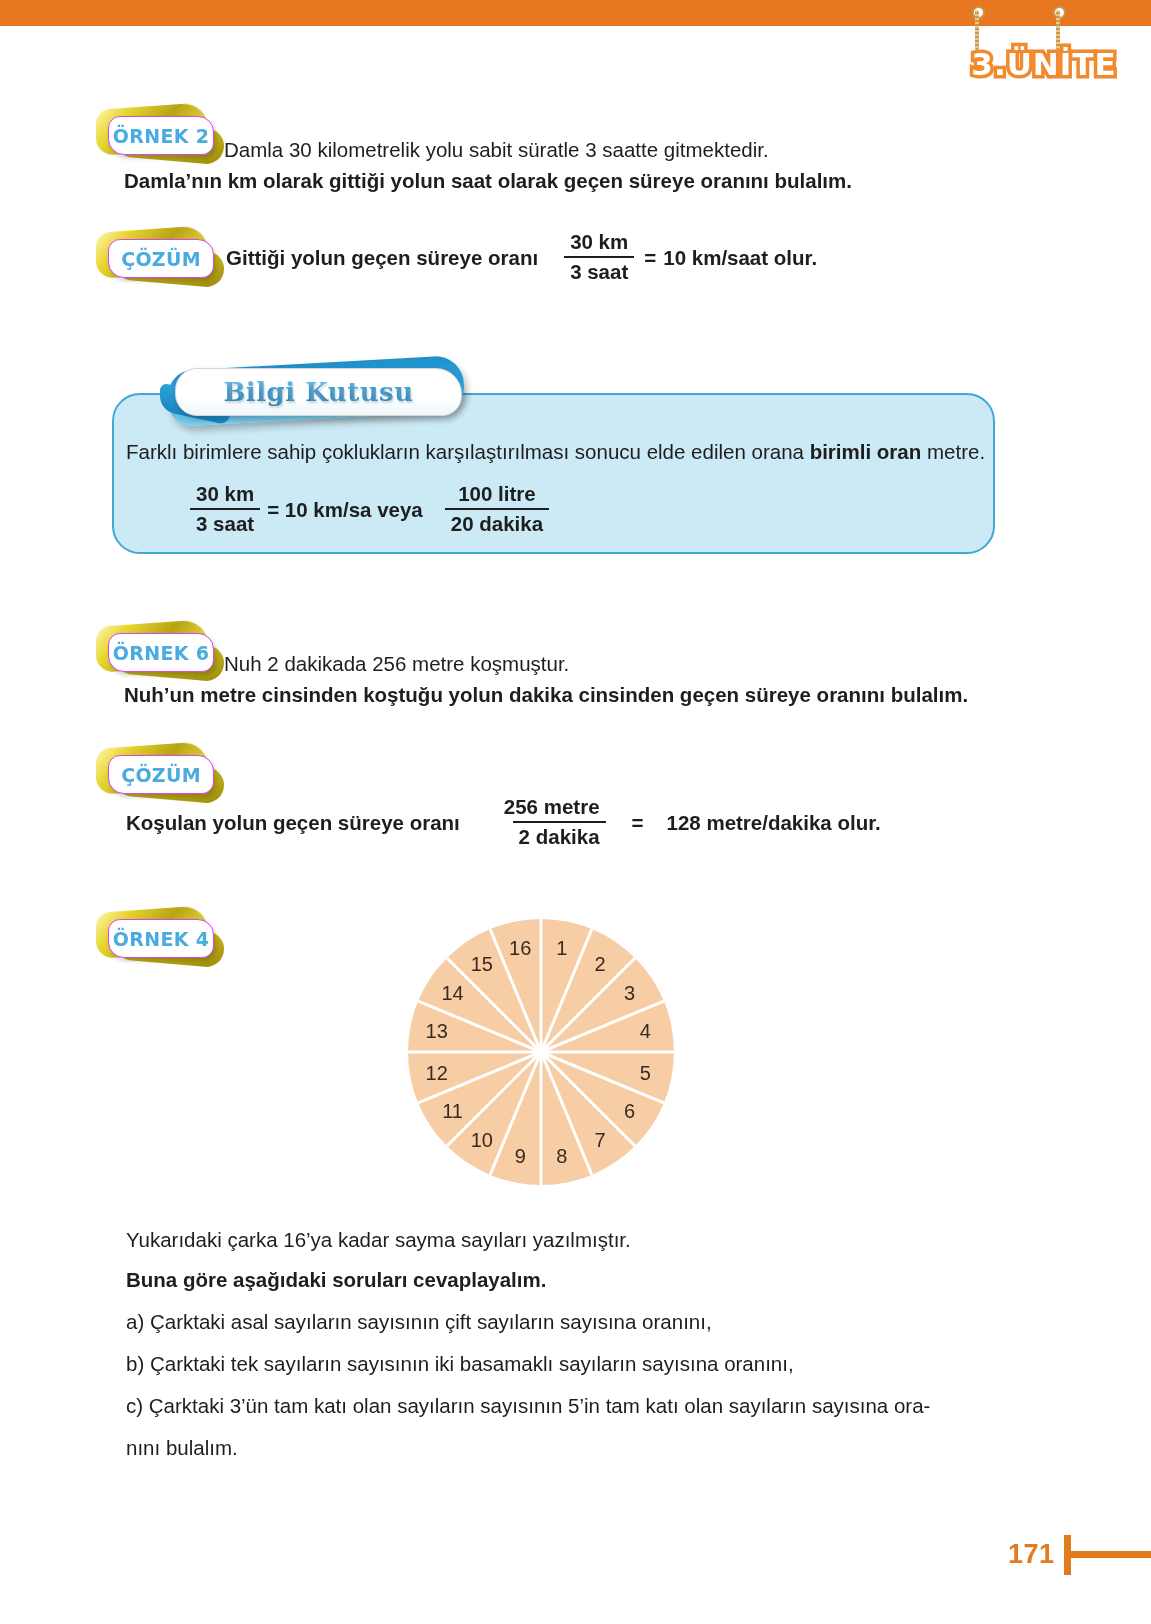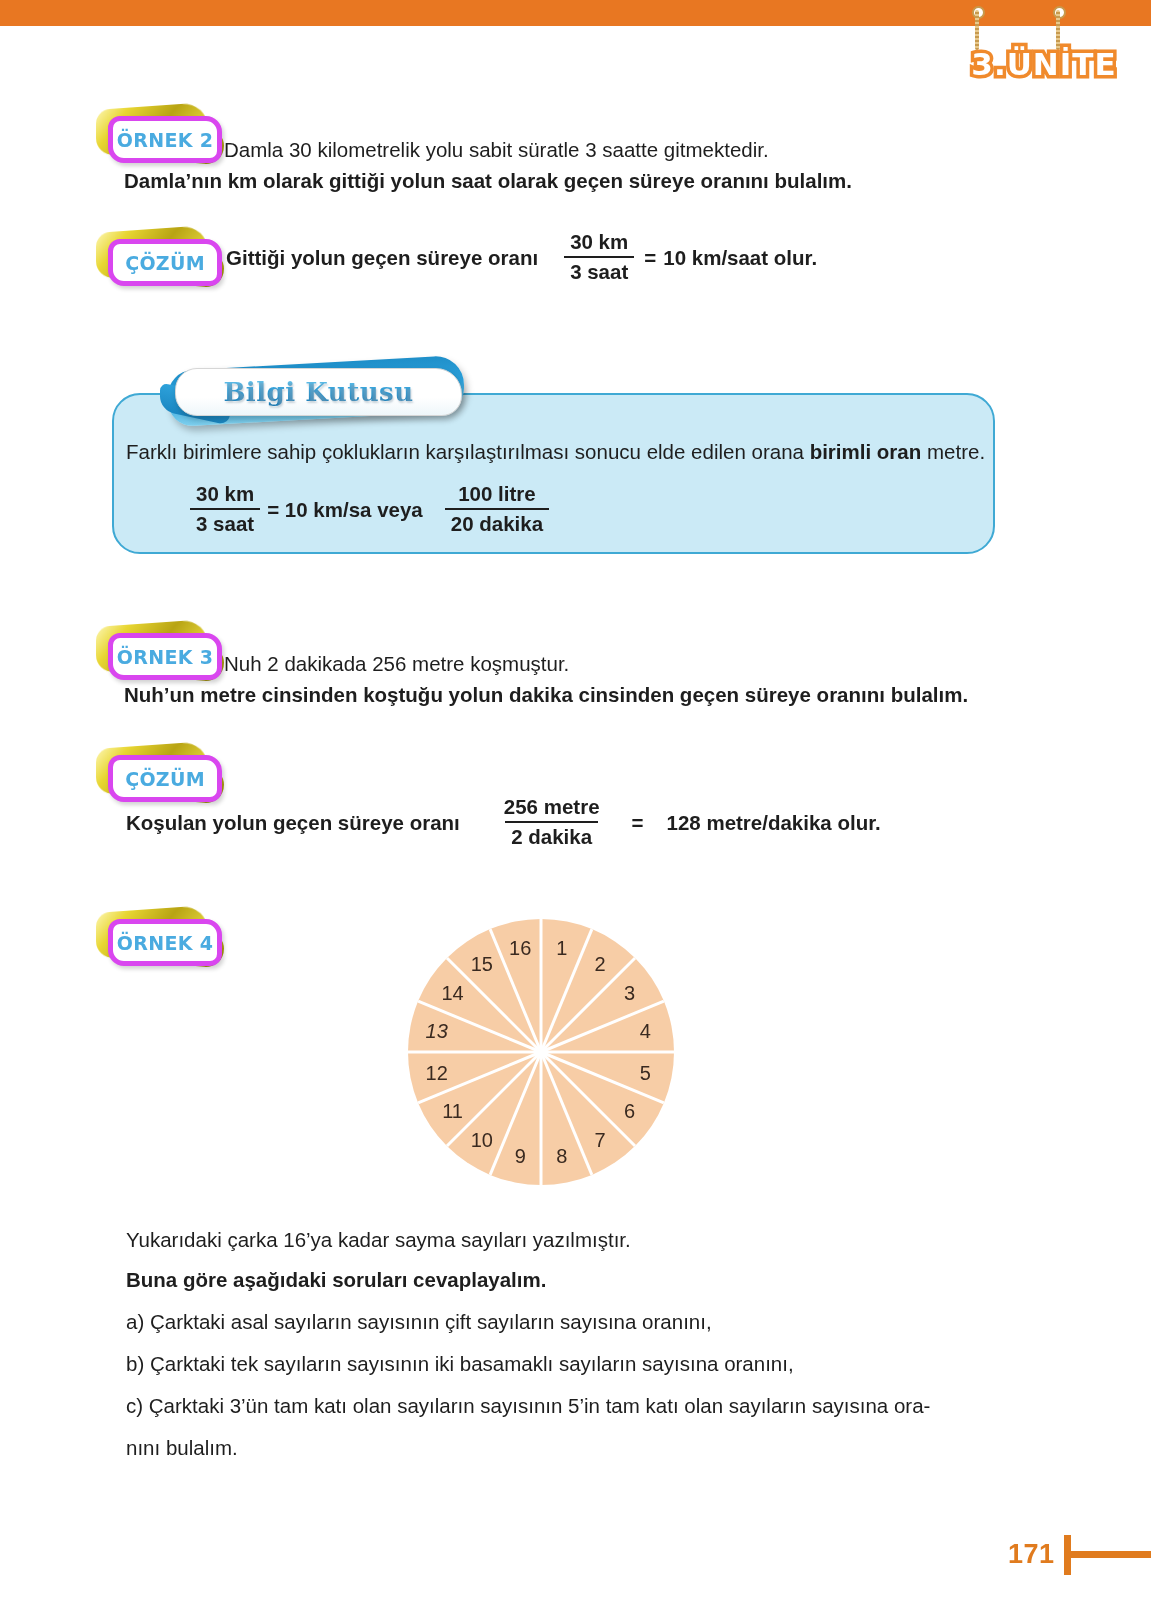--- a/index.html
+++ b/index.html
@@ -103,21 +103,21 @@
     border-radius: 10px 18px 22px 10px;
     transform: skewY(5deg);
   }
   .tag .plate {
     position: absolute;
     left: 4px;
     top: 3px;
     width: 104px;
     height: 37px;
     background: #ffffff;
-    border: 5px solid #d946ef;
+    border: 1px solid #d946ef;
     border-radius: 12px 16px 12px 16px;
     box-shadow: 2px 3px 4px rgba(0,0,0,0.18);
     display: flex;
     align-items: center;
     justify-content: center;
   }
   .tag .plate span {
     font-family: "DejaVu Sans", sans-serif;
     font-weight: bold;
     font-size: 19px;
@@ -344,36 +344,36 @@
   <span class="frac" style="margin-left:22px;">
     <span class="num">100 litre</span>
     <span class="den">20 dakika</span>
   </span>
 </div>
 
 <div class="tag" style="left:104px; top:630px;">
   <div class="ribbon"></div>
   <div class="ribbon2"></div>
   <div class="plate">
-    <span>ÖRNEK 3</span>
+    <span>ÖRNEK 6</span>
   </div>
 </div>
 <div class="para" style="left:224px; top:650px;">Nuh 2 dakikada 256 metre koşmuştur.</div>
 <div class="para b" style="left:124px; top:681px;">Nuh’un metre cinsinden koştuğu yolun dakika cinsinden geçen süreye oranını bulalım.</div>
 
 <div class="tag" style="left:104px; top:752px;">
   <div class="ribbon"></div>
   <div class="ribbon2"></div>
   <div class="plate">
     <span>ÇÖZÜM</span>
   </div>
 </div>
 <div class="eqrow" style="left:126px; top:793px; height:60px;gap:16px;">
   <span>Koşulan yolun geçen süreye oranı</span>
-  <span class="frac" style="margin-left:22px;">
+  <span class="frac" style="margin-left:22px;align-items:flex-end;">
     <span class="num">256 metre</span>
     <span class="den">2 dakika</span>
   </span>
   <span style="margin-left:6px;">=</span>
   <span style="margin-left:7px;">128 metre/dakika olur.</span>
 </div>
 
 <div class="tag" style="left:104px; top:916px;">
   <div class="ribbon"></div>
   <div class="ribbon2"></div>
@@ -410,21 +410,21 @@
       <div class="wheel-num" style="left: 222.468px; top: 74.8873px;">3</div>
       <div class="wheel-num" style="left: 238.356px; top: 113.242px;">4</div>
       <div class="wheel-num" style="left: 238.356px; top: 154.758px;">5</div>
       <div class="wheel-num" style="left: 222.468px; top: 193.113px;">6</div>
       <div class="wheel-num" style="left: 193.113px; top: 222.468px;">7</div>
       <div class="wheel-num" style="left: 154.758px; top: 238.356px;">8</div>
       <div class="wheel-num" style="left: 113.242px; top: 238.356px;">9</div>
       <div class="wheel-num" style="left: 74.8873px; top: 222.468px;">10</div>
       <div class="wheel-num" style="left: 45.5316px; top: 193.113px;">11</div>
       <div class="wheel-num" style="left: 29.6444px; top: 154.758px;">12</div>
-      <div class="wheel-num" style="left: 29.6444px; top: 113.242px; font-style: italic;">13</div>
+      <div class="wheel-num" style="left: 29.6444px; top: 113.242px;">13</div>
       <div class="wheel-num" style="left: 45.5316px; top: 74.8873px;">14</div>
       <div class="wheel-num" style="left: 74.8873px; top: 45.5316px;">15</div>
       <div class="wheel-num" style="left: 113.242px; top: 29.6444px;">16</div>
     </div>
 </div>
 
 <div class="qtext" style="left:126px; top:1228px;">Yukarıdaki çarka 16’ya kadar sayma sayıları yazılmıştır.</div>
 <div class="qtext b" style="left:126px; top:1268px;">Buna göre aşağıdaki soruları cevaplayalım.</div>
 <div class="qtext" style="left:126px; top:1310px;">a) Çarktaki asal sayıların sayısının çift sayıların sayısına oranını,</div>
 <div class="qtext" style="left:126px; top:1352px;">b) Çarktaki tek sayıların sayısının iki basamaklı sayıların sayısına oranını,</div>

